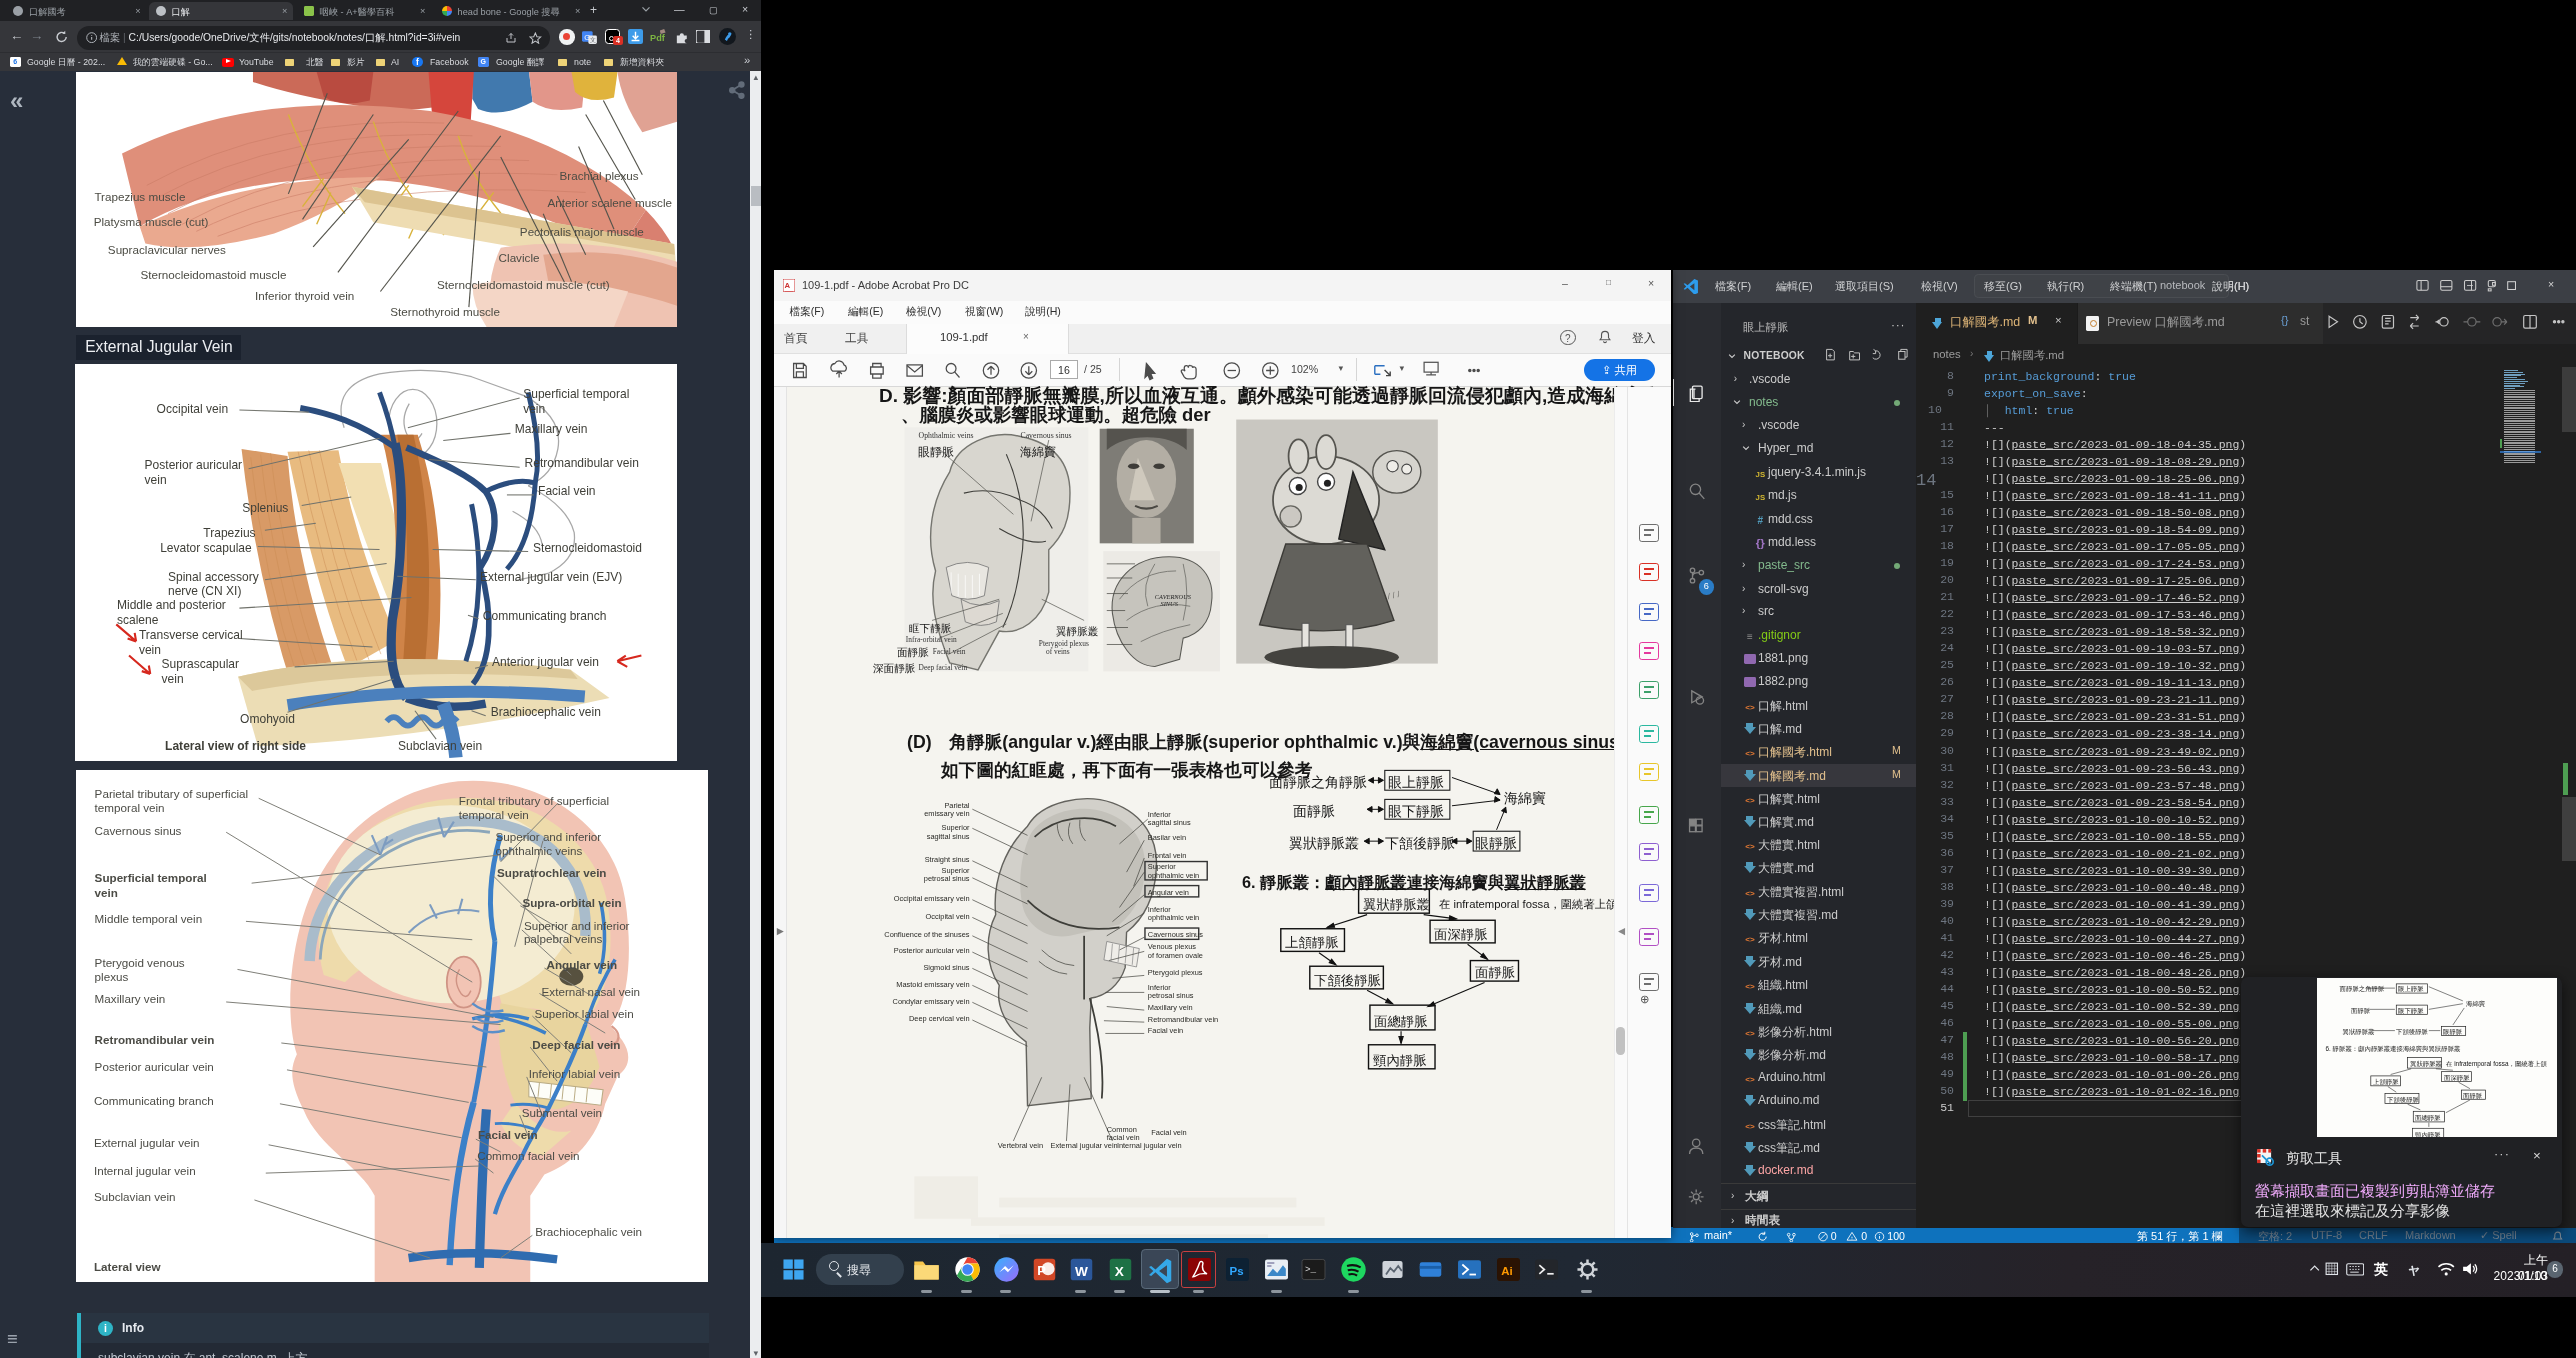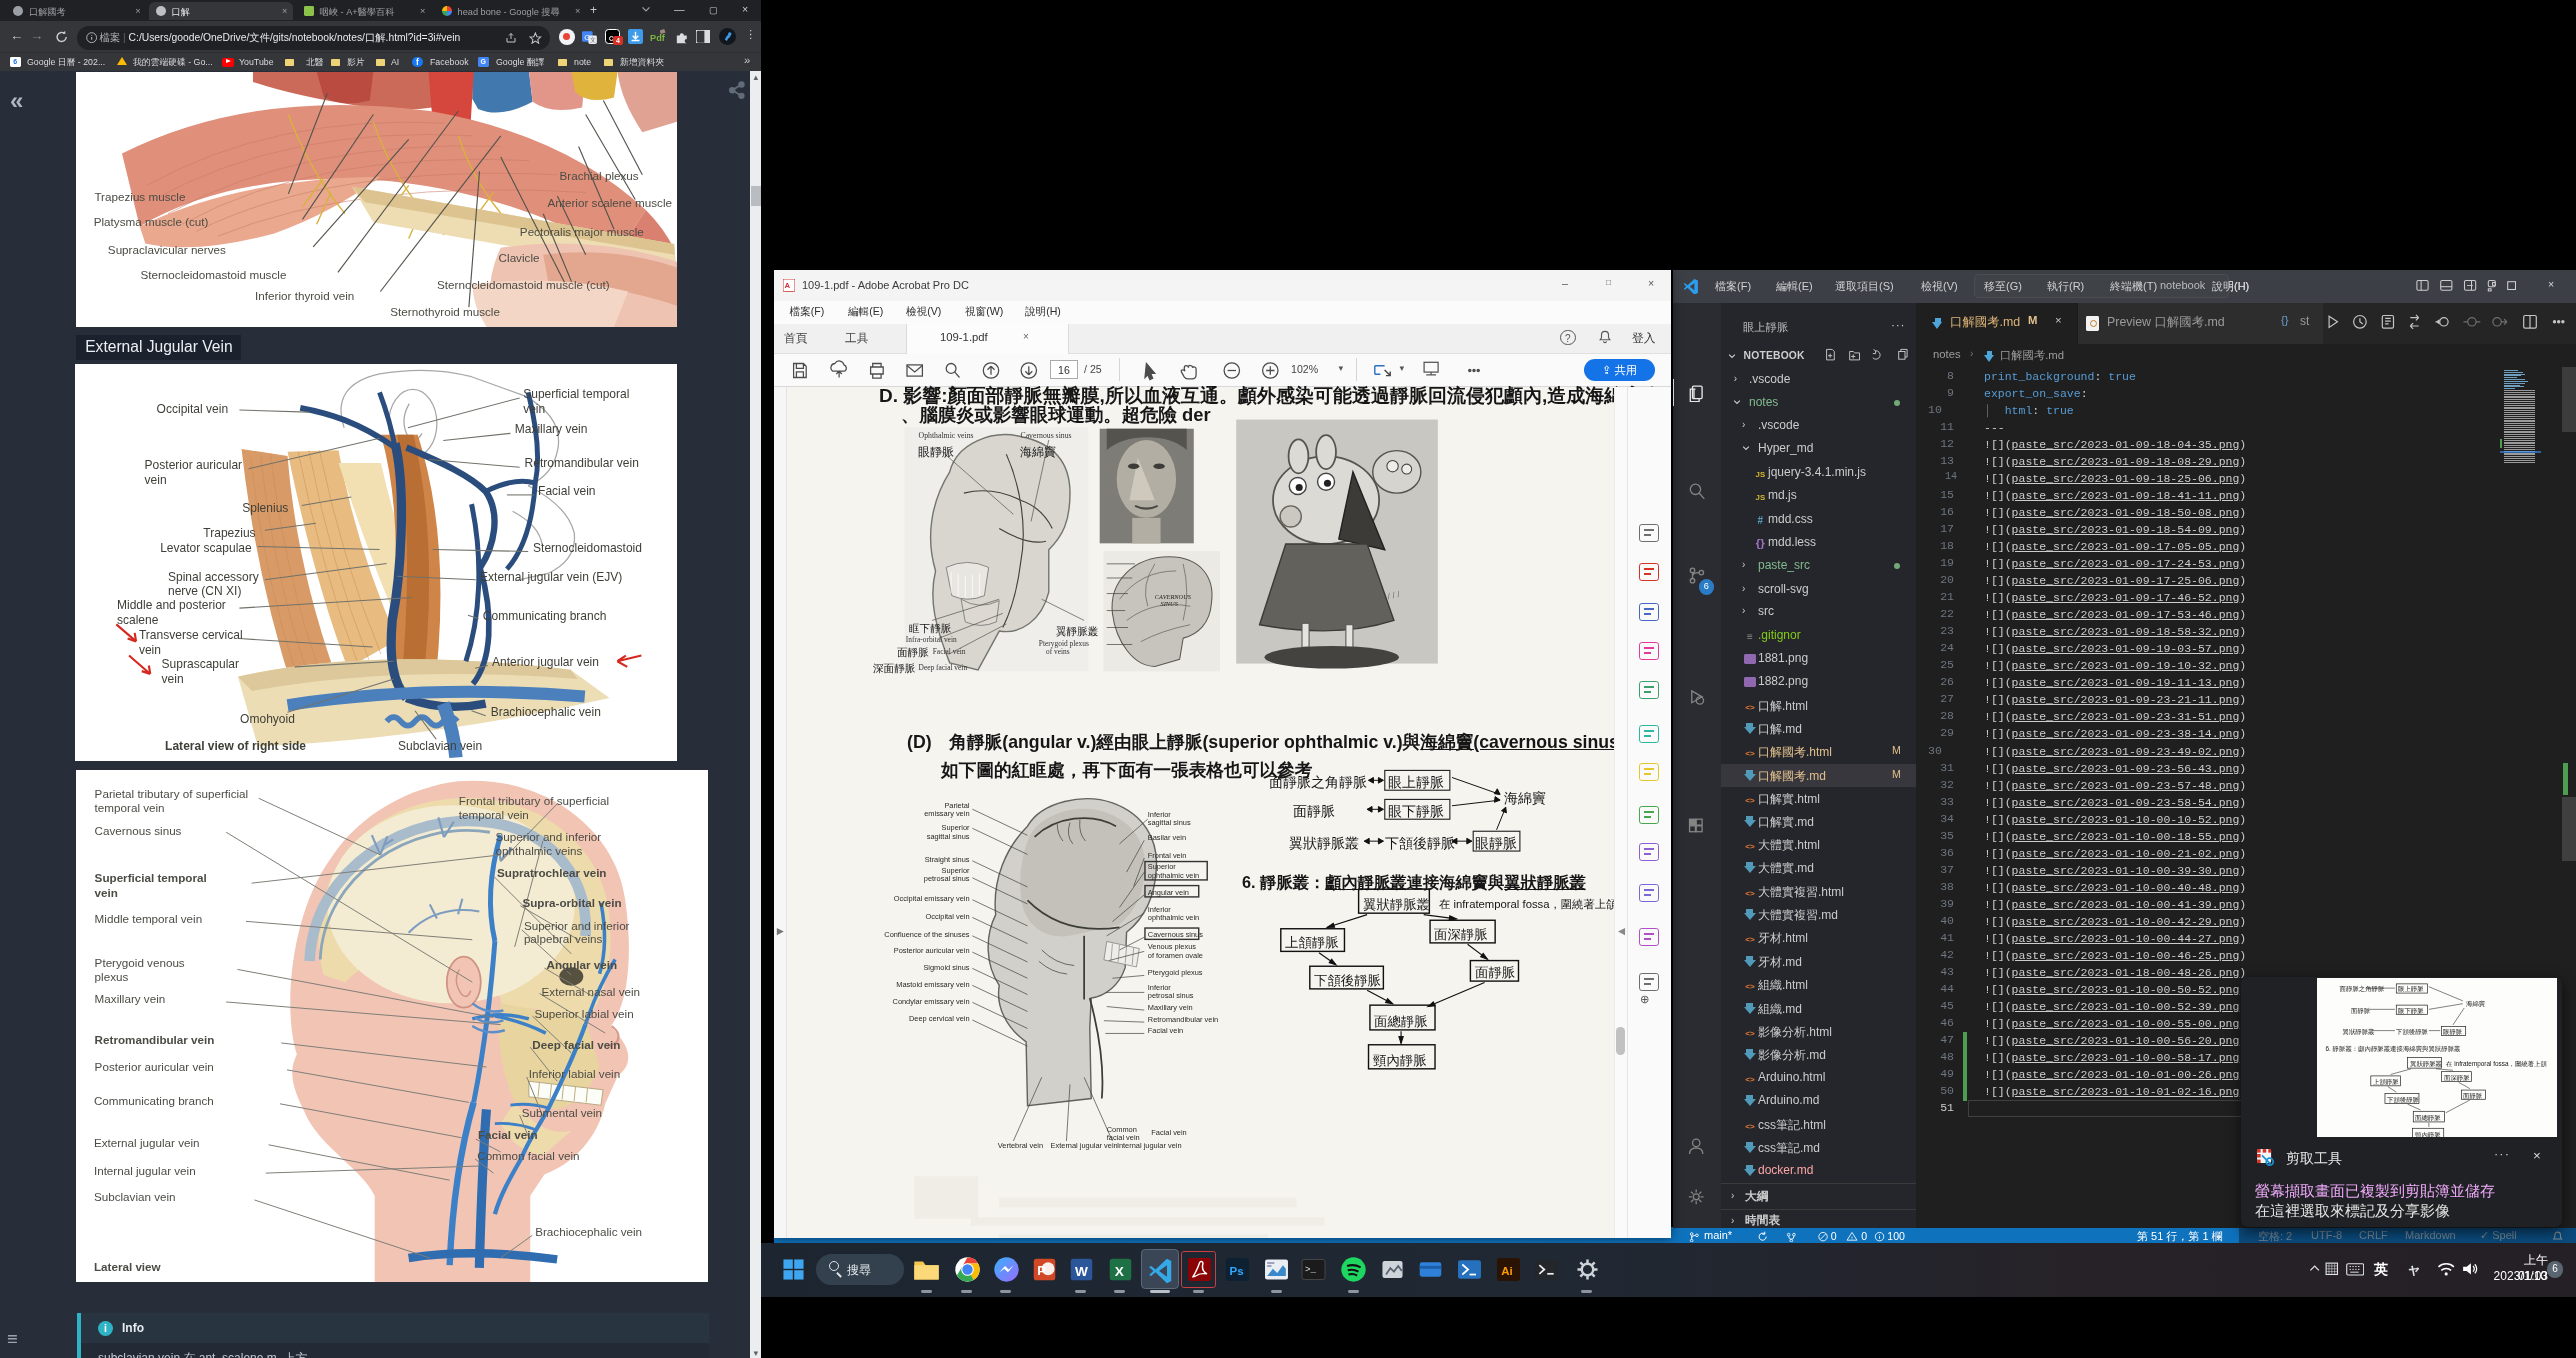--- a/index.html
+++ b/index.html
@@ -792,21 +792,21 @@
       </div>
 <div class="a" style="left:0;top:166px;width:660px;height:17px">
         <div class="a mono" style="left:0;top:1.4px;width:38px;text-align:right;color:#6e7681;font-size:11.5px">12</div>
         <div class="a mono code" style="left:68px"><span class="w">![](</span><span class="w" style="text-decoration:underline">paste_src/2023-01-09-18-04-35.png</span><span class="w">)</span></div>
       </div>
 <div class="a" style="left:0;top:183px;width:660px;height:17px">
         <div class="a mono" style="left:0;top:1.4px;width:38px;text-align:right;color:#6e7681;font-size:11.5px">13</div>
         <div class="a mono code" style="left:68px"><span class="w">![](</span><span class="w" style="text-decoration:underline">paste_src/2023-01-09-18-08-29.png</span><span class="w">)</span></div>
       </div>
 <div class="a" style="left:0;top:200px;width:660px;height:17px">
-        <div class="a mono" style="left:16px;top:1.4px;width:38px;text-align:center;color:#6e7681;font-size:10px">14</div>
+        <div class="a mono" style="left:0;top:1.4px;width:38px;text-align:left;color:#6e7681;font-size:17px">14</div>
         <div class="a mono code" style="left:68px"><span class="w">![](</span><span class="w" style="text-decoration:underline">paste_src/2023-01-09-18-25-06.png</span><span class="w">)</span></div>
       </div>
 <div class="a" style="left:0;top:217px;width:660px;height:17px">
         <div class="a mono" style="left:0;top:1.4px;width:38px;text-align:right;color:#6e7681;font-size:11.5px">15</div>
         <div class="a mono code" style="left:68px"><span class="w">![](</span><span class="w" style="text-decoration:underline">paste_src/2023-01-09-18-41-11.png</span><span class="w">)</span></div>
       </div>
 <div class="a" style="left:0;top:234px;width:660px;height:17px">
         <div class="a mono" style="left:0;top:1.4px;width:38px;text-align:right;color:#6e7681;font-size:11.5px">16</div>
         <div class="a mono code" style="left:68px"><span class="w">![](</span><span class="w" style="text-decoration:underline">paste_src/2023-01-09-18-50-08.png</span><span class="w">)</span></div>
       </div>
@@ -856,21 +856,21 @@
       </div>
 <div class="a" style="left:0;top:438px;width:660px;height:17px">
         <div class="a mono" style="left:0;top:1.4px;width:38px;text-align:right;color:#6e7681;font-size:11.5px">28</div>
         <div class="a mono code" style="left:68px"><span class="w">![](</span><span class="w" style="text-decoration:underline">paste_src/2023-01-09-23-31-51.png</span><span class="w">)</span></div>
       </div>
 <div class="a" style="left:0;top:455px;width:660px;height:17px">
         <div class="a mono" style="left:0;top:1.4px;width:38px;text-align:right;color:#6e7681;font-size:11.5px">29</div>
         <div class="a mono code" style="left:68px"><span class="w">![](</span><span class="w" style="text-decoration:underline">paste_src/2023-01-09-23-38-14.png</span><span class="w">)</span></div>
       </div>
 <div class="a" style="left:0;top:473px;width:660px;height:17px">
-        <div class="a mono" style="left:12px;top:1.4px;width:38px;color:#6e7681;font-size:11.5px">30</div>
+        <div class="a mono" style="left:0;top:1.4px;width:38px;text-align:right;color:#6e7681;font-size:11.5px">30</div>
         <div class="a mono code" style="left:68px"><span class="w">![](</span><span class="w" style="text-decoration:underline">paste_src/2023-01-09-23-49-02.png</span><span class="w">)</span></div>
       </div>
 <div class="a" style="left:0;top:490px;width:660px;height:17px">
         <div class="a mono" style="left:0;top:1.4px;width:38px;text-align:right;color:#6e7681;font-size:11.5px">31</div>
         <div class="a mono code" style="left:68px"><span class="w">![](</span><span class="w" style="text-decoration:underline">paste_src/2023-01-09-23-56-43.png</span><span class="w">)</span></div>
       </div>
 <div class="a" style="left:0;top:507px;width:660px;height:17px">
         <div class="a mono" style="left:0;top:1.4px;width:38px;text-align:right;color:#6e7681;font-size:11.5px">32</div>
         <div class="a mono code" style="left:68px"><span class="w">![](</span><span class="w" style="text-decoration:underline">paste_src/2023-01-09-23-57-48.png</span><span class="w">)</span></div>
       </div>

